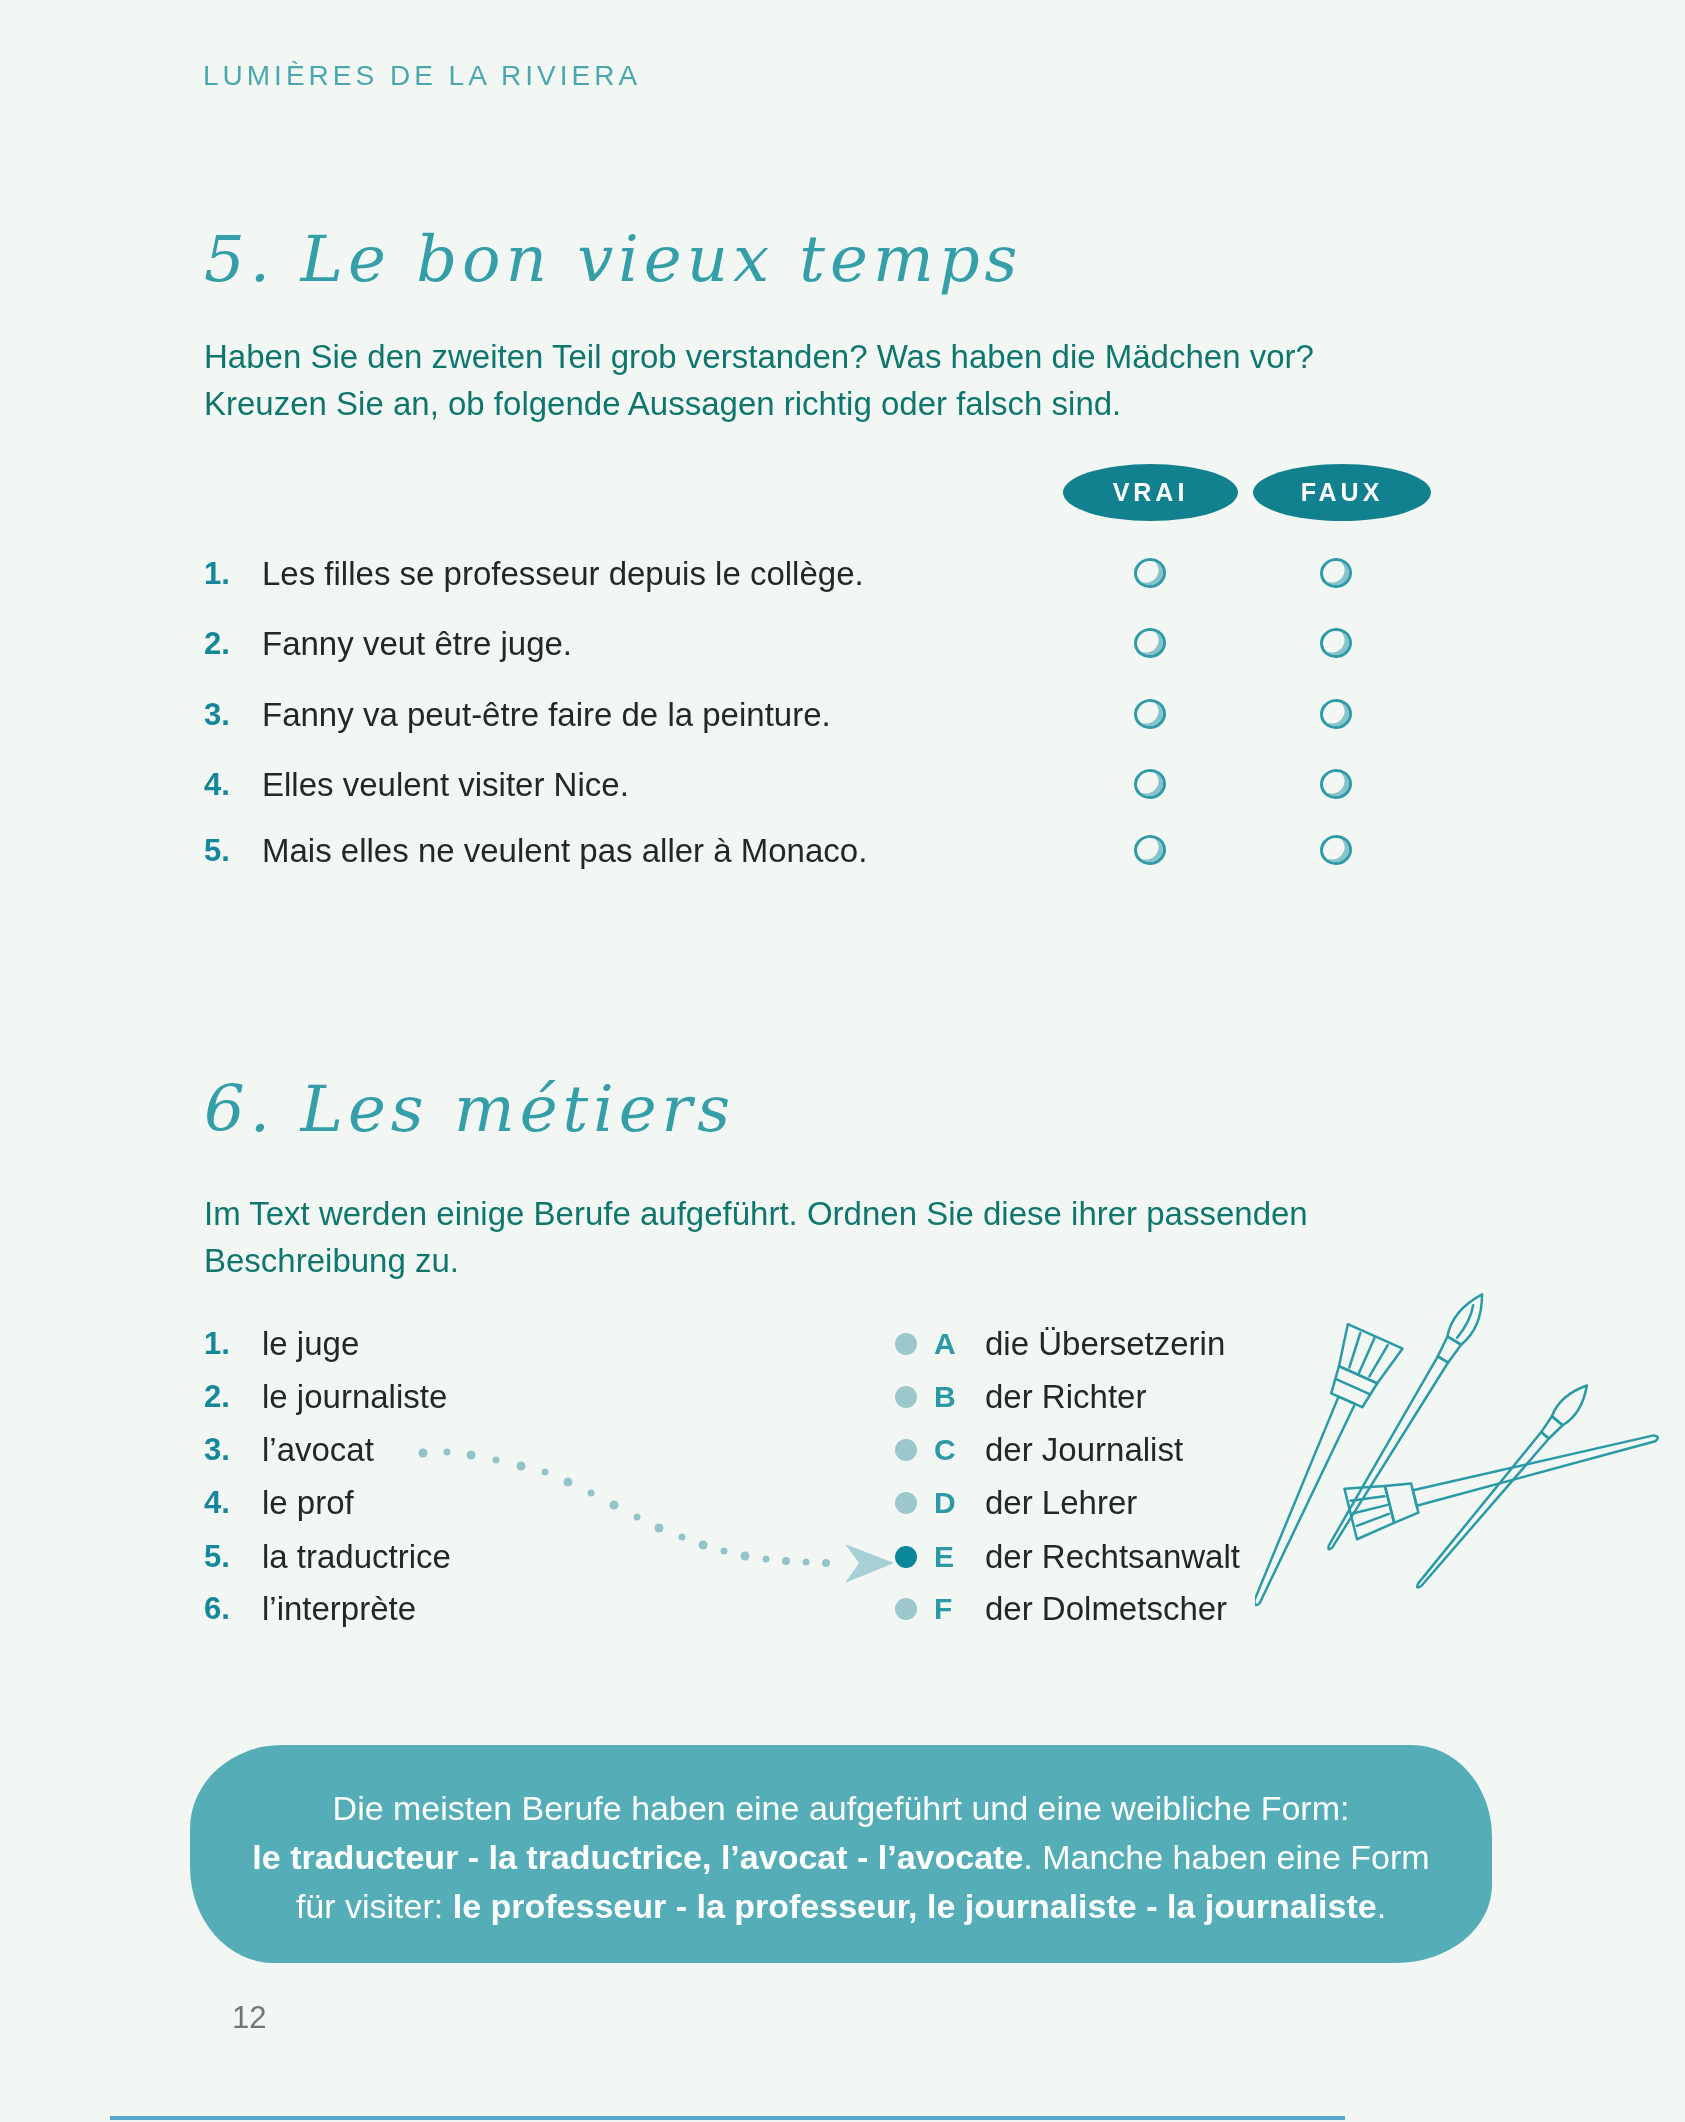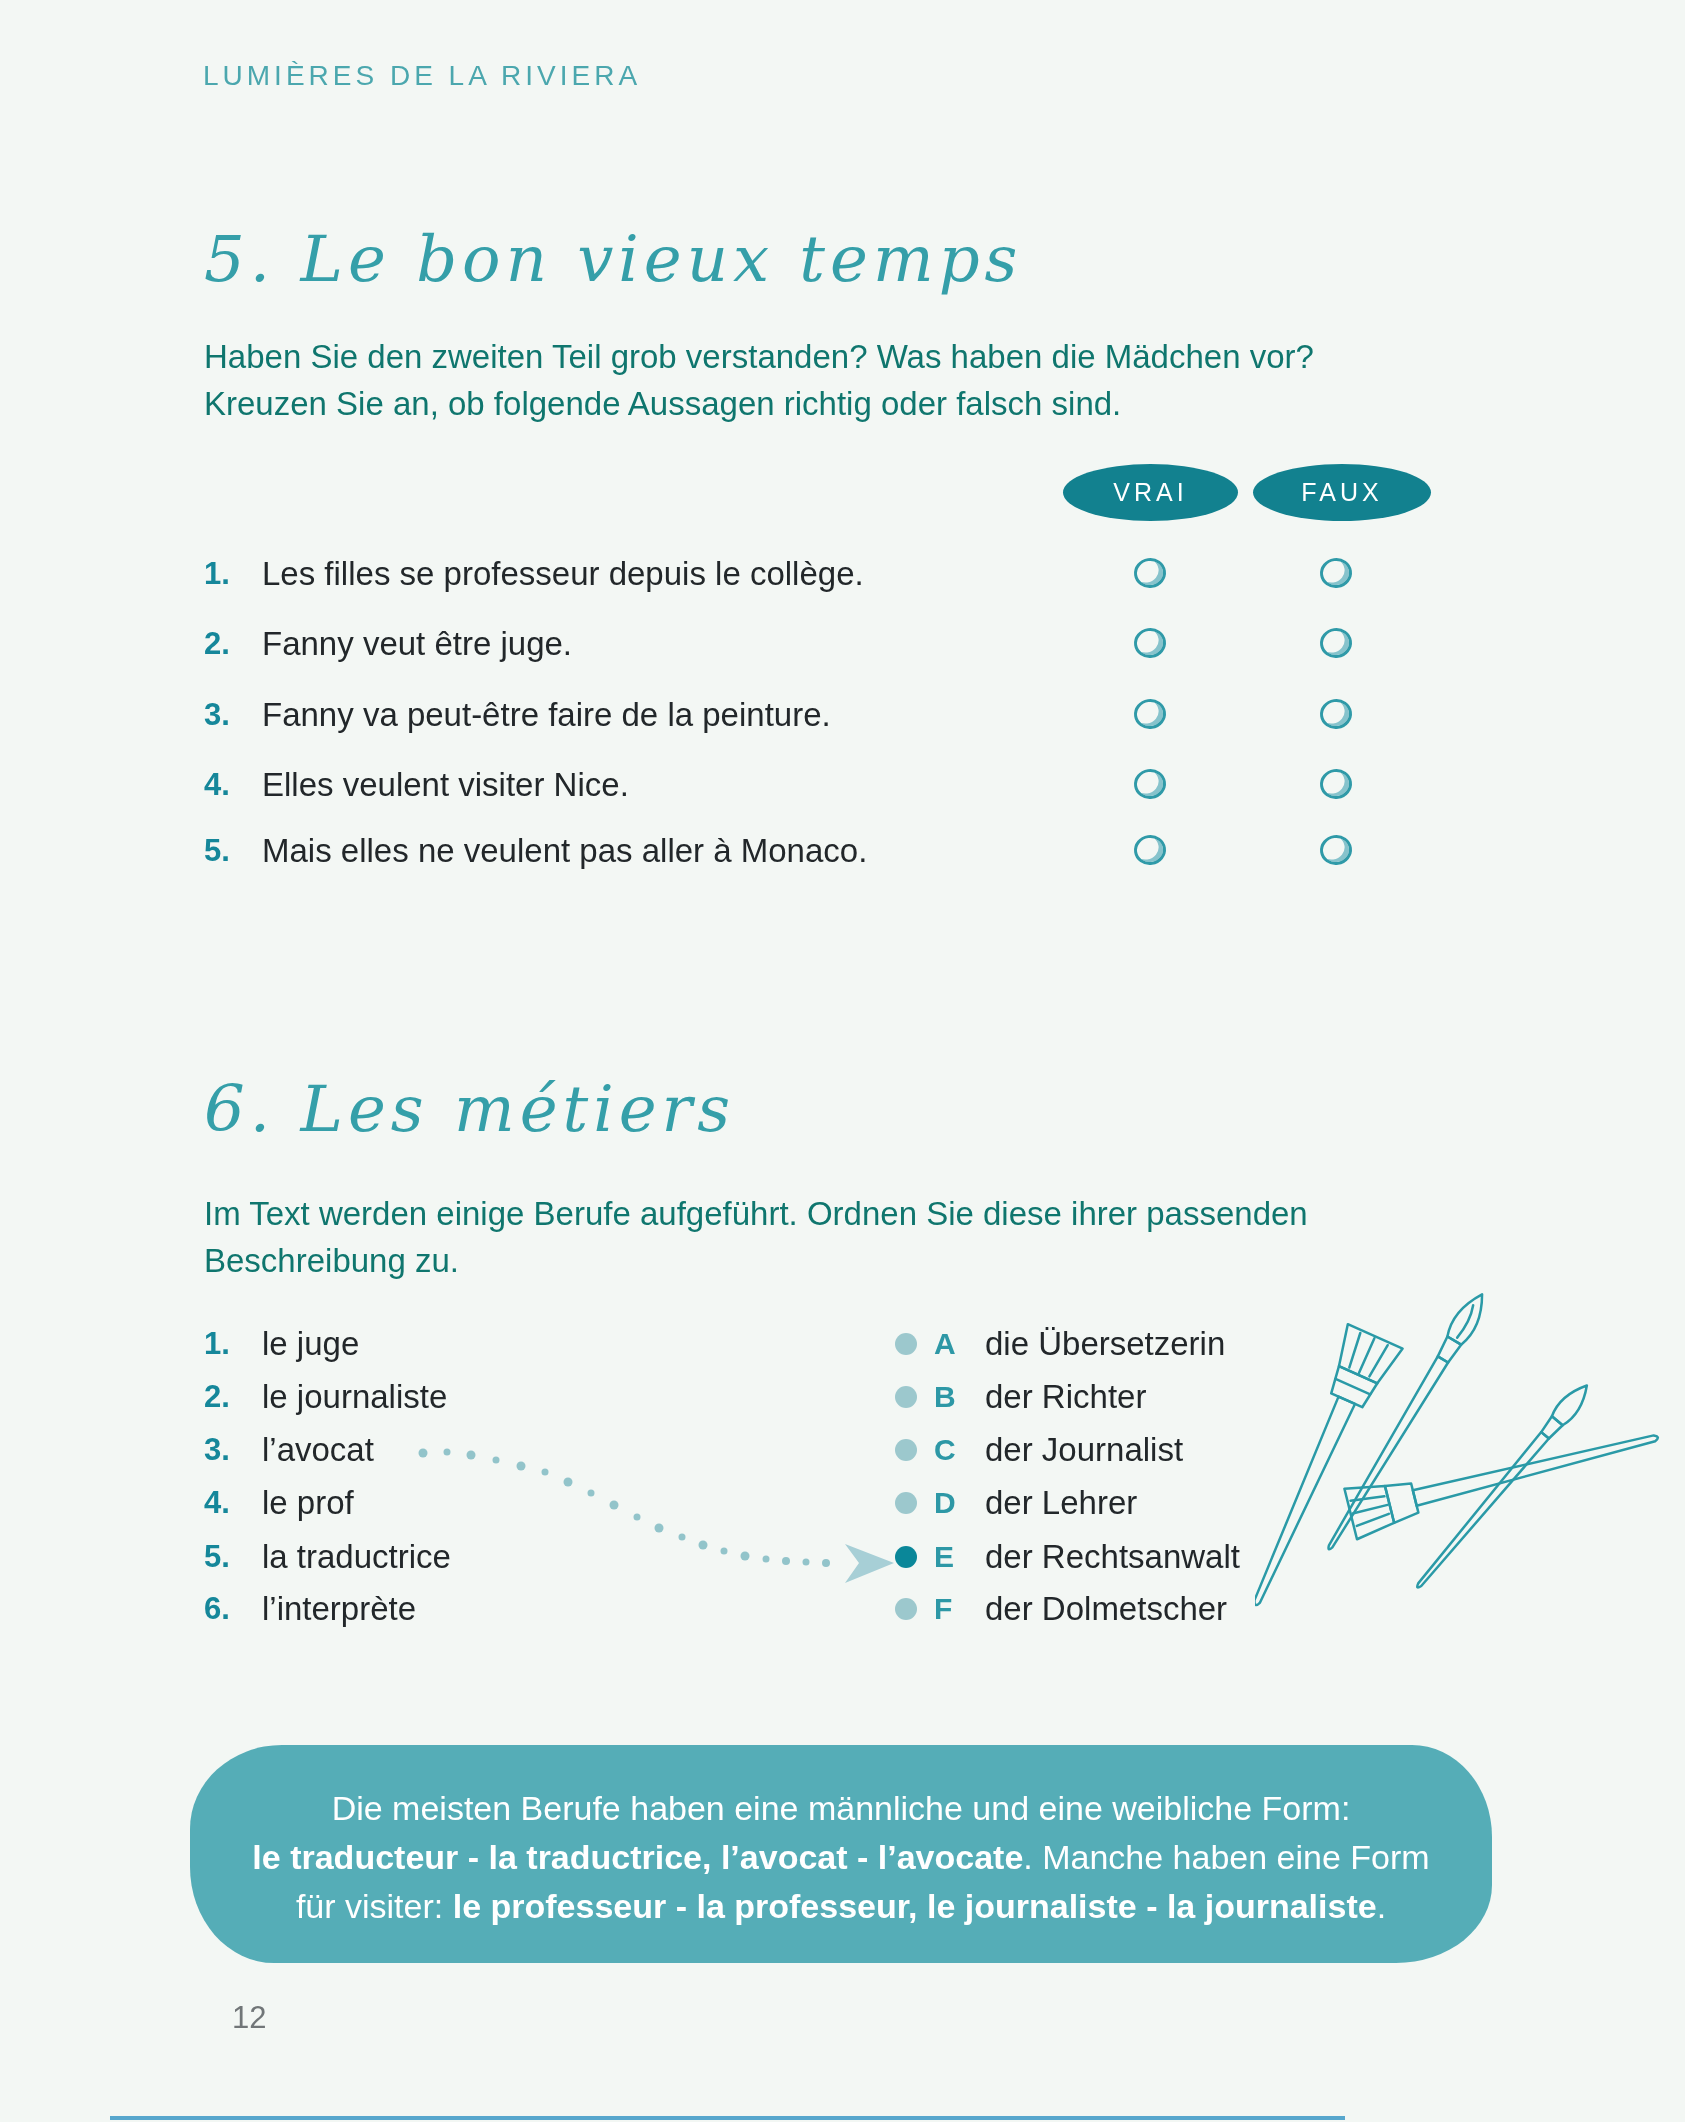--- a/index.html
+++ b/index.html
@@ -21,21 +21,21 @@
   }
   .s5-title{left:204px;top:222px;}
   .s6-title{left:204px;top:1072px;}
   
   .para{font-size:33px;line-height:47px;color:#0f766e;}
   .s5-para{left:204px;top:333px;}
   .s6-para{left:204px;top:1190px;}
   
   .pill{
     height:57px;border-radius:50%;background:#12818f;color:#ffffff;
-    font-size:25px;font-weight:normal;letter-spacing:4px;
+    font-size:25px;font-weight:bold;letter-spacing:4px;
     display:flex;align-items:center;justify-content:center;
   }
   .pill-vrai{left:1063px;top:464px;width:175px;}
   .pill-faux{left:1253px;top:464px;width:178px;}
   
   .tf-row,.m-left-row{height:42px;display:flex;align-items:center;}
   .num{
     display:inline-block;width:58px;color:#15879a;font-weight:bold;font-size:31px;
     flex:0 0 58px;
   }
@@ -240,21 +240,21 @@
         <path d="M-13,-55 L-9,-21"></path>
           <path d="M0,-56 L0,-20"></path>
           <path d="M13,-55 L9,-21"></path>
         <path d="M-19,-18 L19,-18 L15,8 L-15,8 Z"></path>
         <path d="M-8,8 L8,8 L3,255 Q0,262 -3,255 Z"></path>
       </g>
     </g>
   </svg>
 
   <div class="abs infobox">
-    <div><span>Die meisten Berufe haben eine männliche und eine weibliche Form:</span></div>
+    <div><span>Die meisten Berufe haben eine aufgeführt und eine weibliche Form:</span></div>
     <div><b>le traducteur - la traductrice, l’avocat - l’avocate</b><span>. Manche haben eine Form</span></div>
     <div><span>für visiter: </span><b>le professeur - la professeur, le journaliste - la journaliste</b><span>.</span></div>
   </div>
 
   <div class="abs pagenum">12</div>
   <div class="abs bottom-line"></div>
 
 </div>
 
 </body></html>

